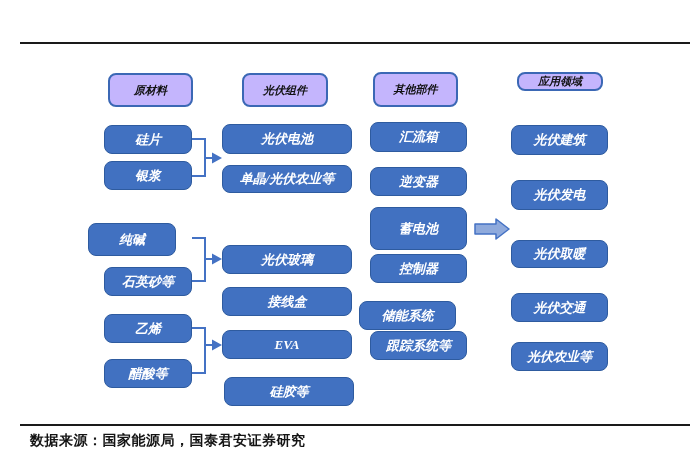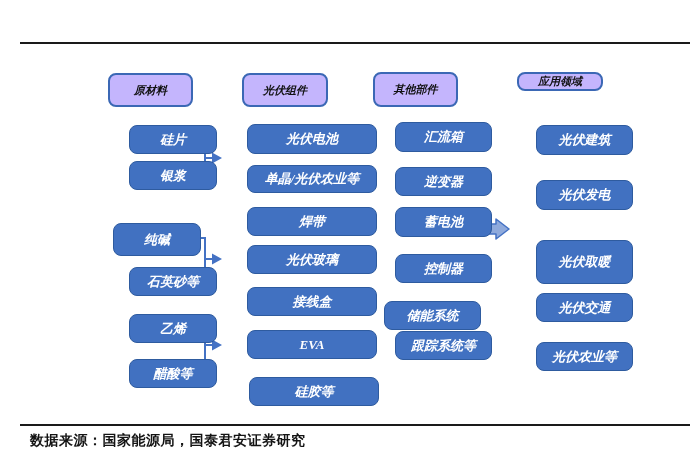--- a/index.html
+++ b/index.html
@@ -11,21 +11,21 @@
   .bottom-rule{position:absolute;left:20px;top:424px;width:670px;height:2px;background:#1a1a1a;}
   .source-note{position:absolute;left:30px;top:432px;width:650px;
           font-size:14px;font-weight:bold;color:#141414;letter-spacing:0.5px;white-space:nowrap;}
   .hdr{position:absolute;background:#c4b5fd;border:2px solid var(--header-border,#3b68b5);
           border-radius:8px;display:flex;align-items:center;justify-content:center;
           color:#111;font-size:11px;font-weight:bold;font-style:italic;box-sizing:border-box;}
   .node{position:absolute;background:var(--box-fill,#4171c1);
           border:1.5px solid var(--box-border,#2e5b9f);border-radius:8px;
           display:flex;align-items:center;justify-content:center;
           color:var(--box-text,#ffffff);font-size:13px;font-weight:bold;font-style:italic;
-          box-sizing:border-box;white-space:nowrap;margin-left:25px;}
+          box-sizing:border-box;white-space:nowrap;}
   .conn-layer{position:absolute;left:0;top:0;width:700px;height:465px;pointer-events:none;}
 </style>
 </head>
 <body>
 
 <div class="figure">
 
   <div class="title-rule"></div>
 
   <svg class="conn-layer" width="700" height="465" viewBox="0 0 700 465">
@@ -52,35 +52,34 @@
 
   <div class="node" style="left:104px;top:125px;width:88px;height:29px;">硅片</div>
   <div class="node" style="left:104px;top:161px;width:88px;height:29px;">银浆</div>
   <div class="node" style="left:88px;top:223px;width:88px;height:33px;font-family:Liberation Mono, monospace;">纯碱</div>
   <div class="node" style="left:104px;top:267px;width:88px;height:29px;">石英砂等</div>
   <div class="node" style="left:104px;top:314px;width:88px;height:29px;">乙烯</div>
   <div class="node" style="left:104px;top:359px;width:88px;height:29px;">醋酸等</div>
 
   <div class="node" style="left:222px;top:124px;width:130px;height:30px;">光伏电池</div>
   <div class="node" style="left:222px;top:165px;width:130px;height:28px;">单晶/光伏农业等</div>
-  <div class="node" style="left:222px;top:207px;width:130px;height:29px;">焊带</div>
   <div class="node" style="left:222px;top:245px;width:130px;height:29px;">光伏玻璃</div>
   <div class="node" style="left:222px;top:287px;width:130px;height:29px;">接线盒</div>
   <div class="node" style="left:222px;top:330px;width:130px;height:29px;">EVA</div>
   <div class="node" style="left:224px;top:377px;width:130px;height:29px;">硅胶等</div>
 
   <div class="node" style="left:370px;top:122px;width:97px;height:30px;">汇流箱</div>
   <div class="node" style="left:370px;top:167px;width:97px;height:29px;">逆变器</div>
-  <div class="node" style="left:370px;top:207px;width:97px;height:30px;">蓄电池</div>
+  <div class="node" style="left:370px;top:207px;width:97px;height:43px;">蓄电池</div>
   <div class="node" style="left:370px;top:254px;width:97px;height:29px;">控制器</div>
   <div class="node" style="left:359px;top:301px;width:97px;height:29px;">储能系统</div>
   <div class="node" style="left:370px;top:331px;width:97px;height:29px;">跟踪系统等</div>
 
   <div class="node" style="left:511px;top:125px;width:97px;height:30px;">光伏建筑</div>
   <div class="node" style="left:511px;top:180px;width:97px;height:30px;">光伏发电</div>
-  <div class="node" style="left:511px;top:240px;width:97px;height:44px;">光伏取暖</div>
+  <div class="node" style="left:511px;top:240px;width:97px;height:28px;">光伏取暖</div>
   <div class="node" style="left:511px;top:293px;width:97px;height:29px;">光伏交通</div>
   <div class="node" style="left:511px;top:342px;width:97px;height:29px;">光伏农业等</div>
 
   <div class="bottom-rule"></div>
   <div class="source-note">数据来源：国家能源局，国泰君安证券研究</div>
 
 </div>
 
 </body></html>

